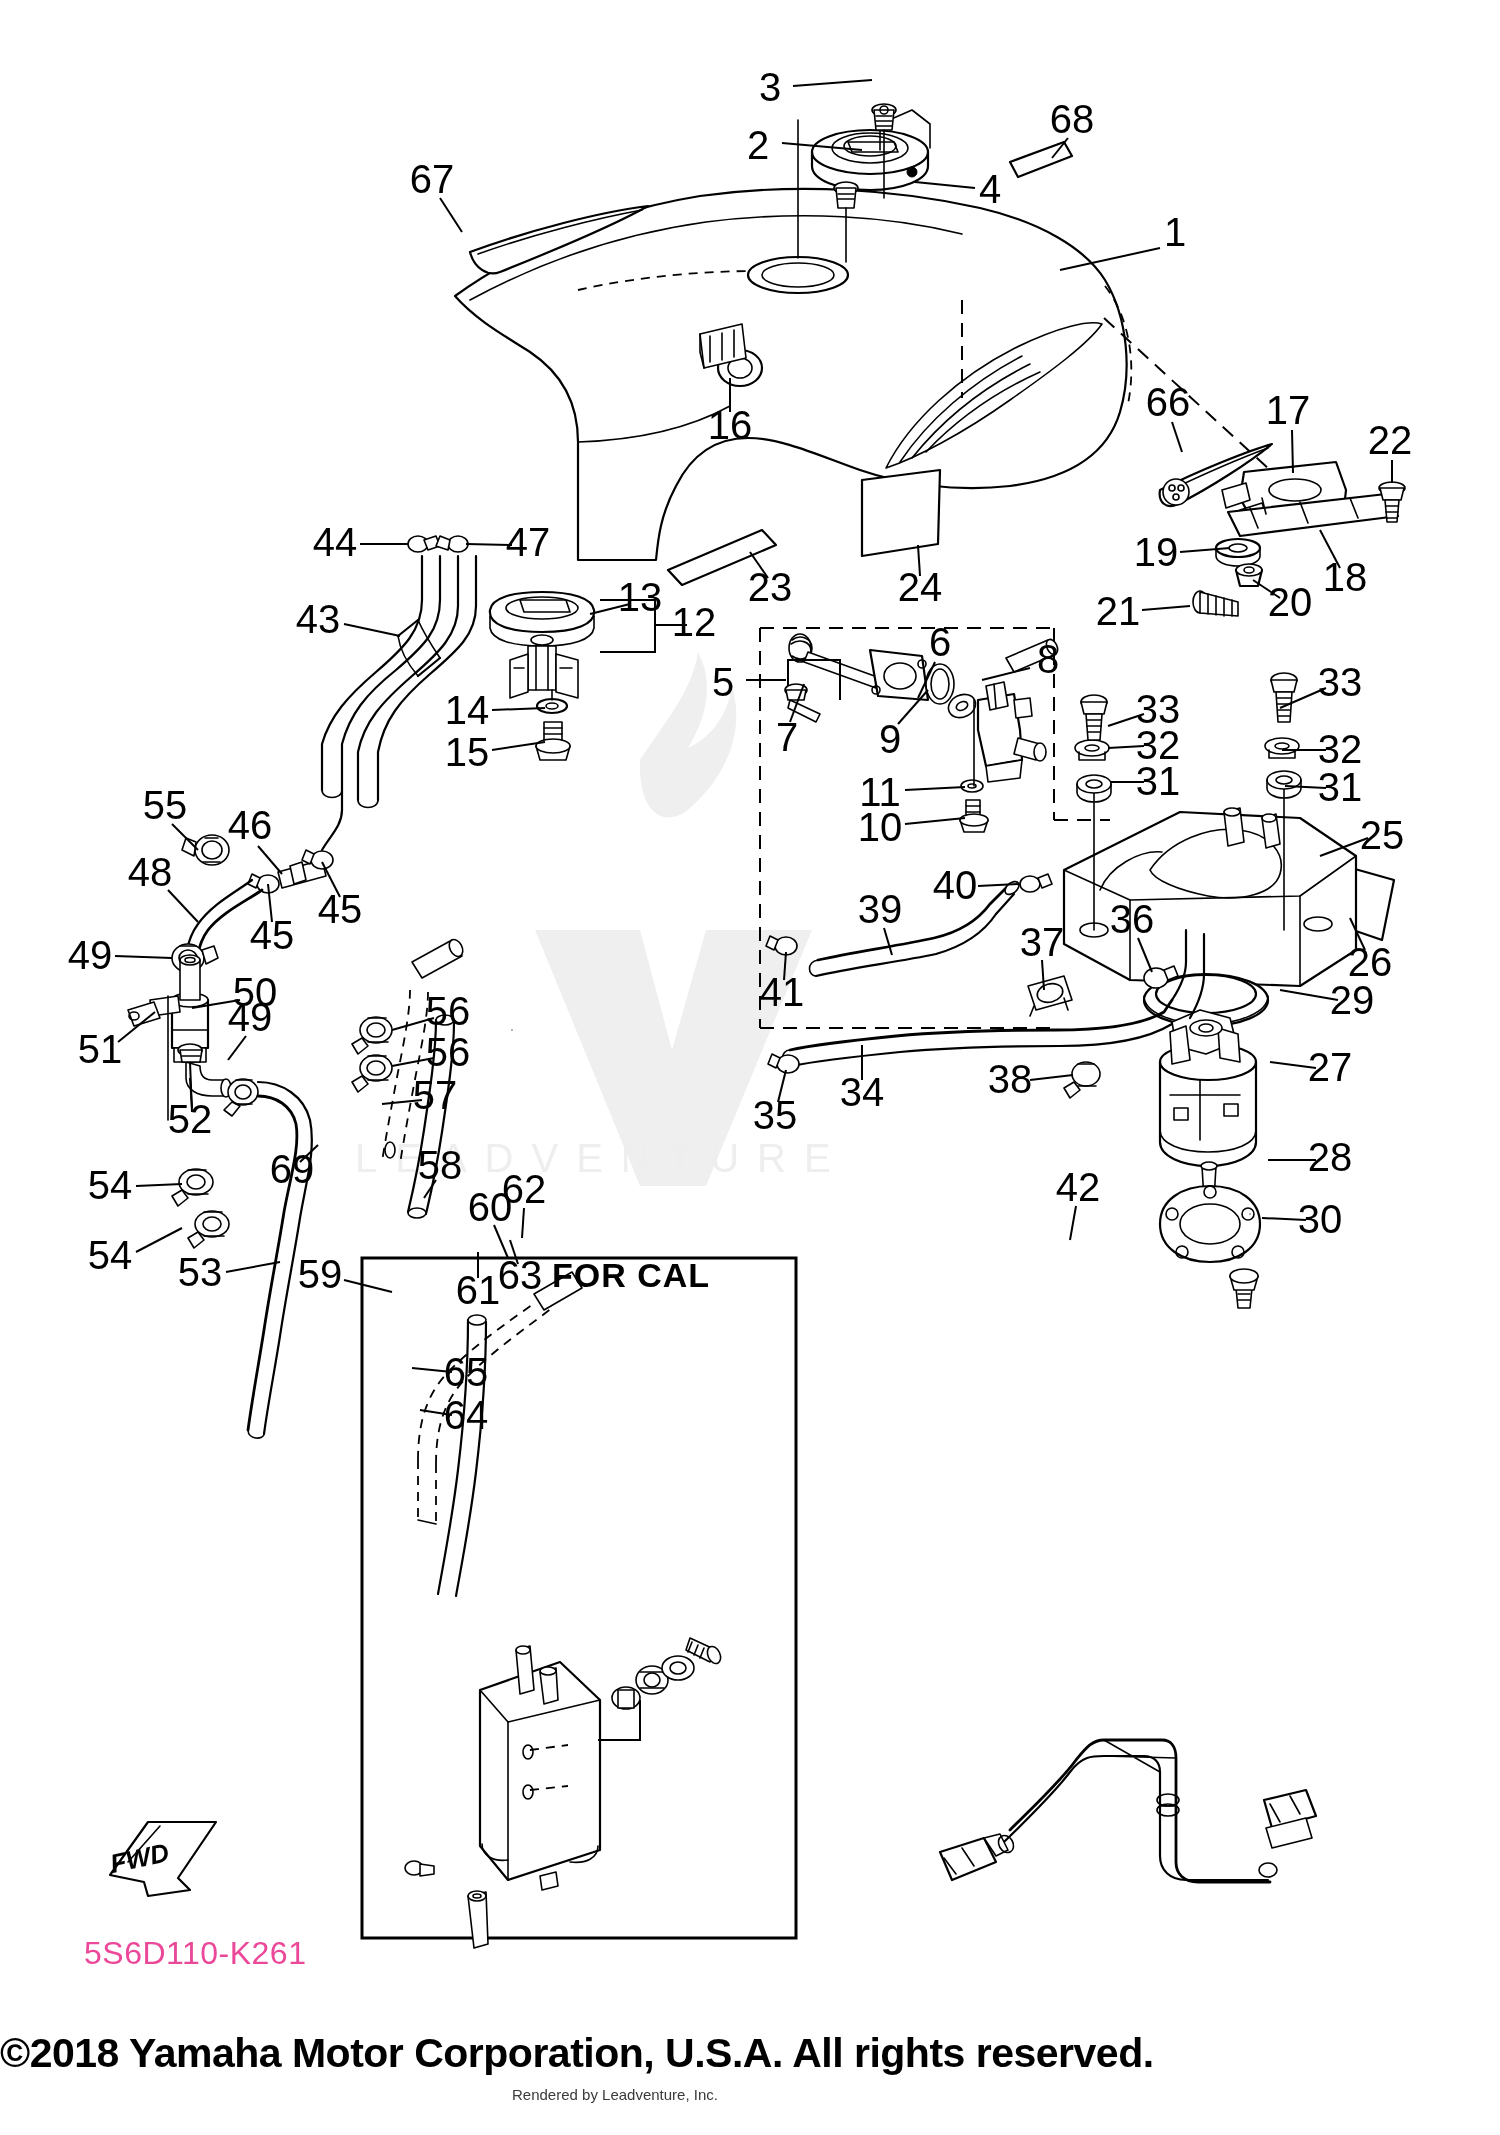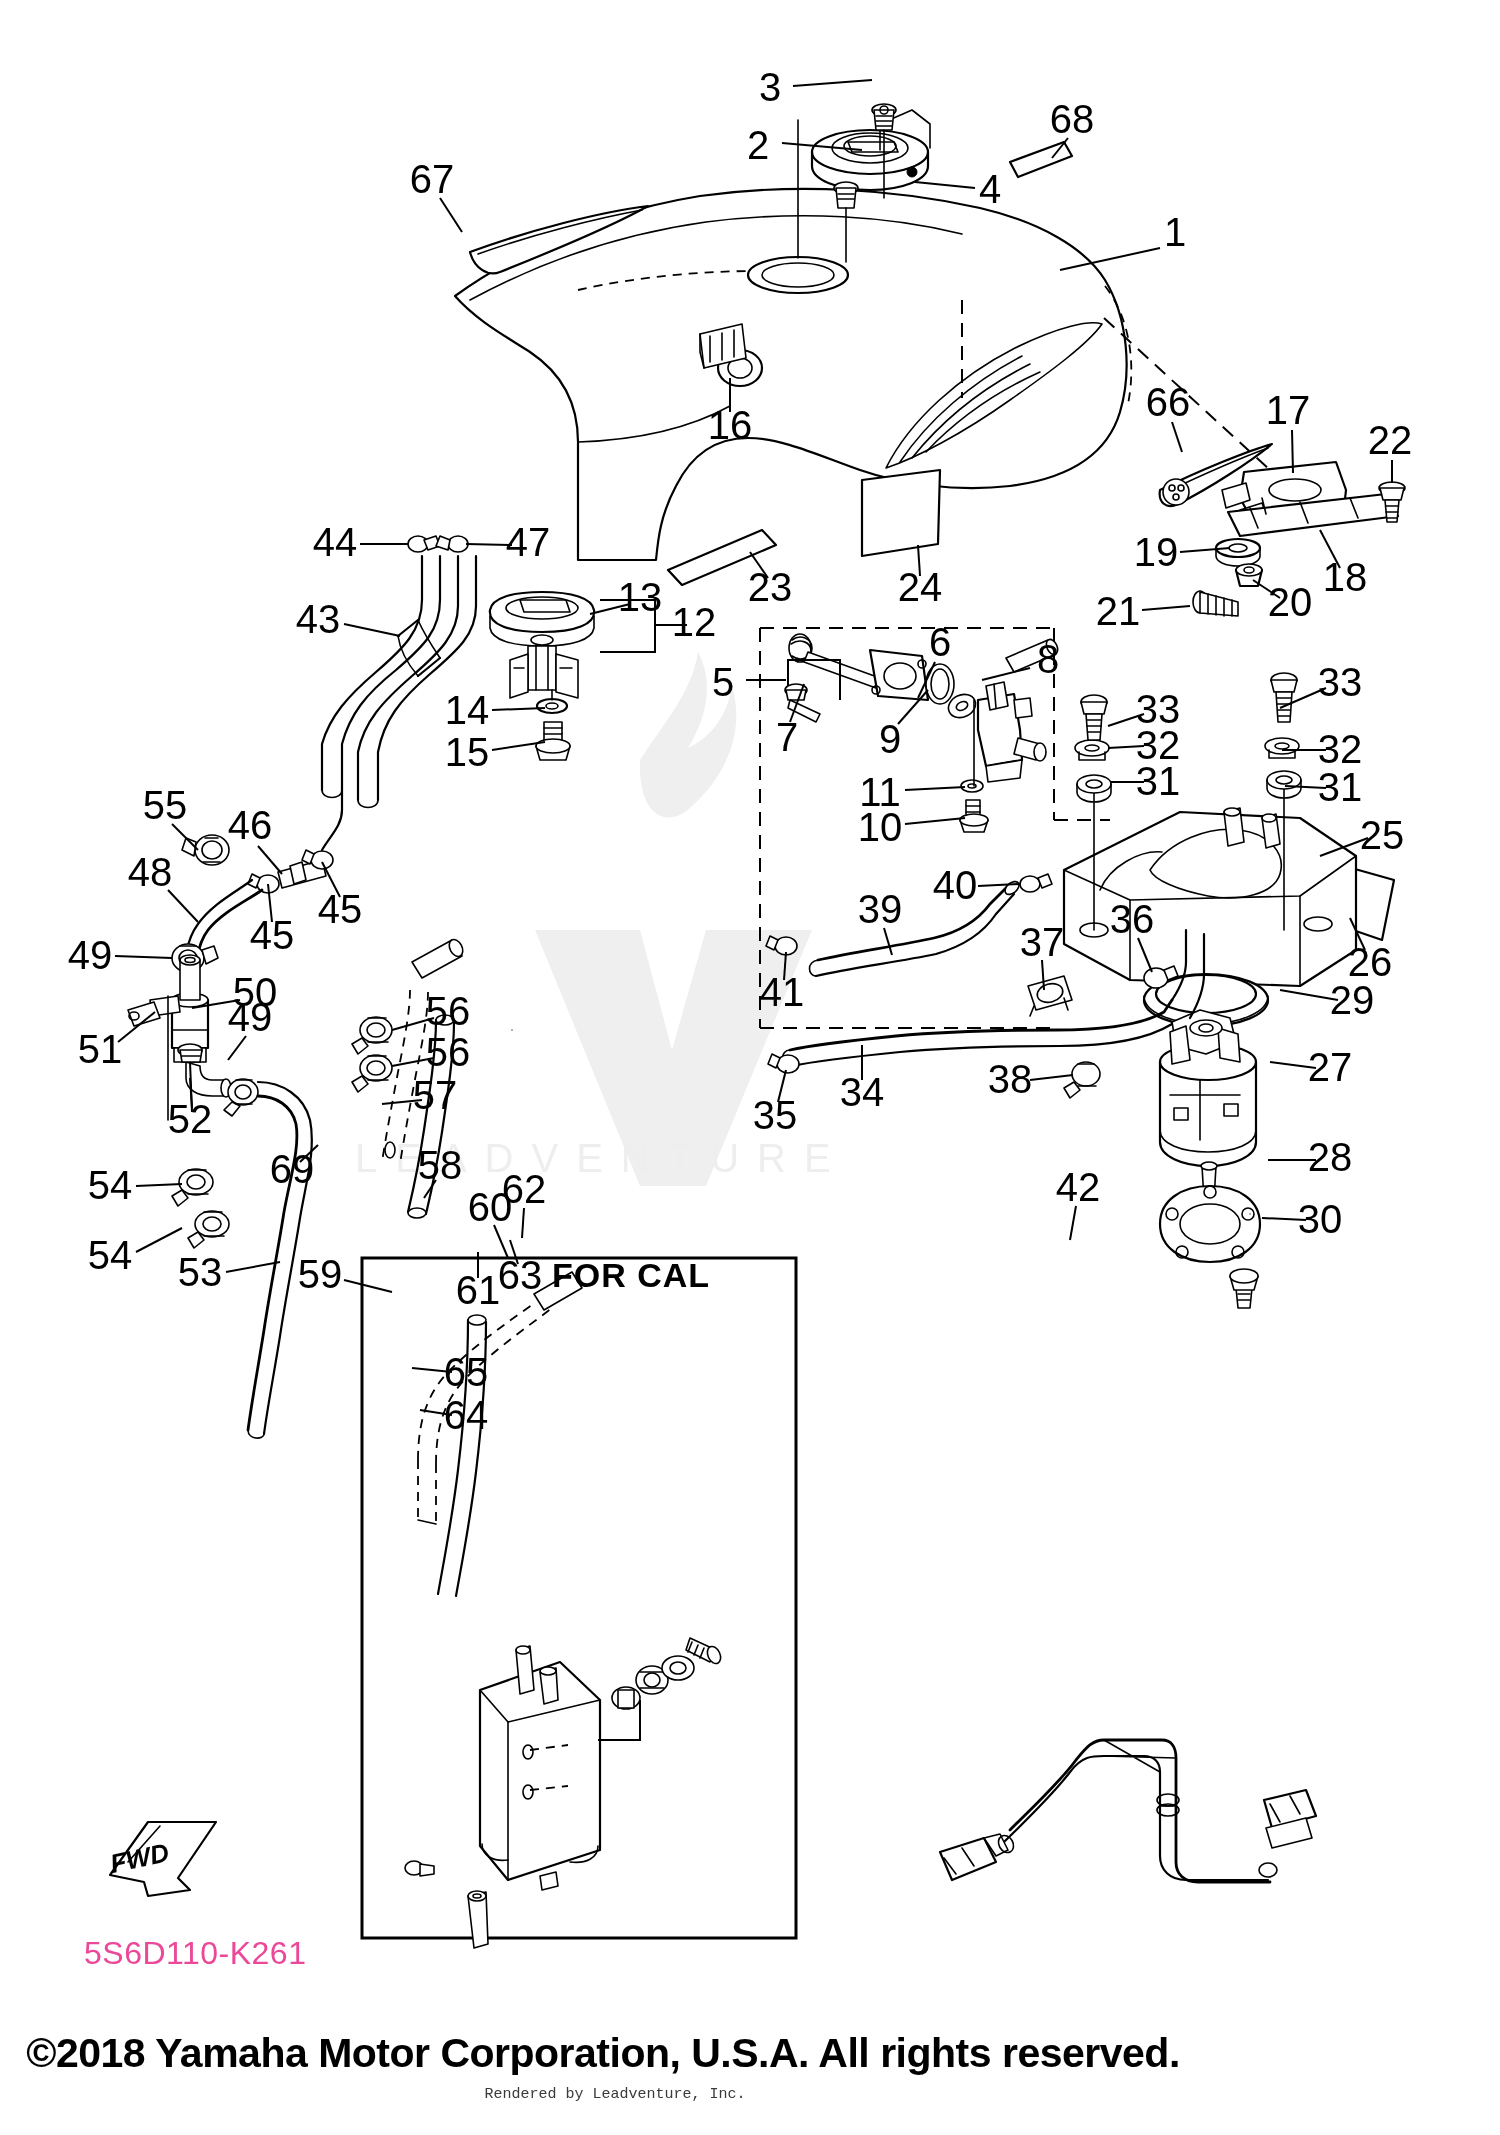--- a/index.html
+++ b/index.html
@@ -27,35 +27,34 @@
   .cal-number {
     font-family: "Liberation Sans", sans-serif;
     font-size: 40px;
     fill: #000;
   }
   #copyright-line {
     position: absolute;
     left: 0;
     top: 2030;
     width: 1206px;
-    text-align: center;
     font-family: "Liberation Sans", sans-serif;
     font-size: 41px;
     font-weight: bold;
     color: #000;
     letter-spacing: -0.5px;
     white-space: nowrap;
   }
   #rendered-by {
     position: absolute;
     left: 0;
     top: 2086px;
     width: 1230px;
     text-align: center;
-    font-family: Liberation Mono, monospace;
+    font-family: Liberation Sans, sans-serif;
     font-size: 15px;
     color: #3a3a3a;
   }
   #partnum-label {
     position: absolute;
     left: 84px;
     top: 1935px;
     font-family: "Liberation Sans", sans-serif;
     font-size: 32px;
     color: #ec4899;

